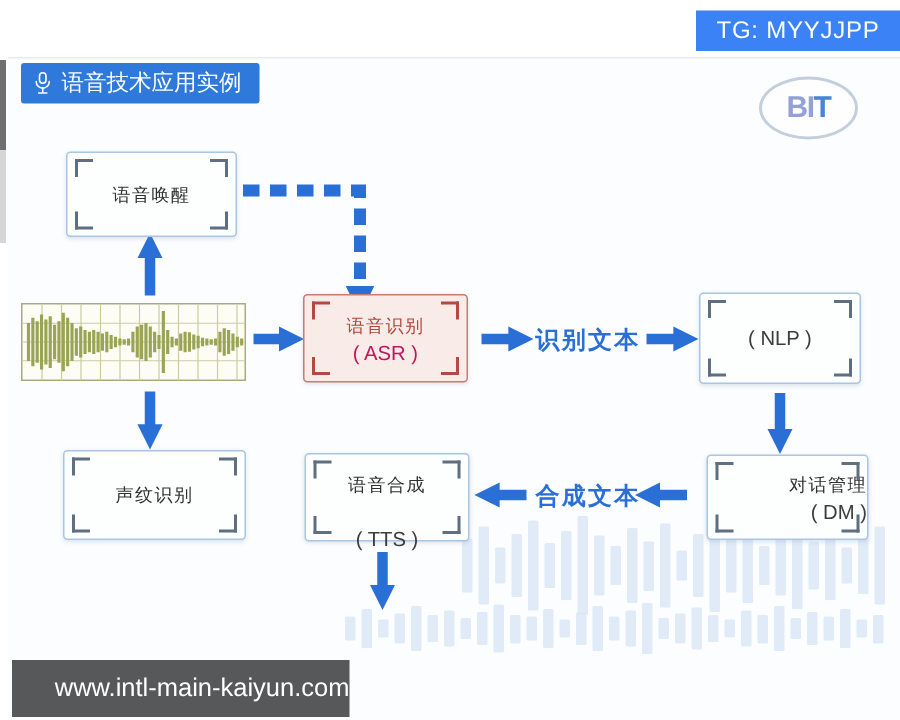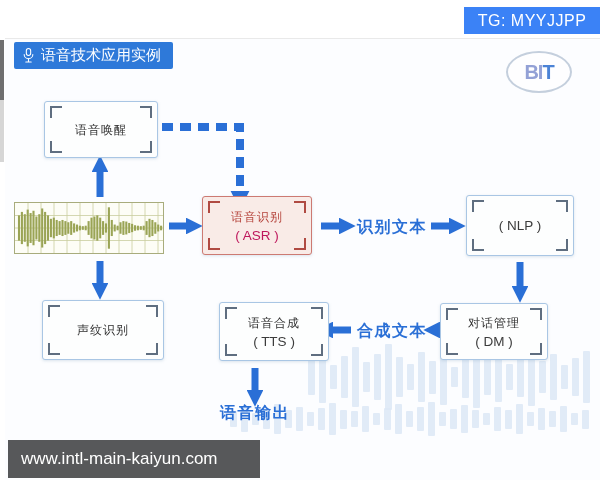--- a/index.html
+++ b/index.html
@@ -4,22 +4,22 @@
 <style>
   html,body{margin:0;padding:0;}
   .canvas{position:relative;width:600px;height:480px;background:#ffffff;overflow:hidden;
           font-family:"Liberation Sans","DejaVu Sans",sans-serif;}
   .slide{position:absolute;left:5px;top:38px;width:595px;height:442px;background:#fcfdff;border-top:1px solid #e9e9e9;}
   .edge-a{position:absolute;left:0;top:40px;width:4px;height:60px;background:#6f6f6f;}
   .edge-b{position:absolute;left:0;top:100px;width:4px;height:62px;background:#d6d6d6;}
 
   .tg-badge{position:absolute;left:464px;top:7px;width:136px;height:27px;background:#3b82f6;
             color:#fff;font-size:16px;line-height:27px;text-align:center;letter-spacing:.5px;}
-  .site-badge{position:absolute;left:8px;top:440px;width:252px;height:38px;background:#57585a;
-            color:#fff;font-size:17px;line-height:38px;padding-left:13px;box-sizing:border-box;}
+  .site-badge{position:absolute;left:8px;top:440px;width:225px;height:38px;background:#57585a;
+            color:#fff;font-size:17px;line-height:38px;padding-left:13px;box-sizing:border-box;text-align:right;}
 
   .title-badge{position:absolute;left:14px;top:42px;height:27px;padding:0 12px 0 8px;background:var(--badge_blue);
             border-radius:2px;display:flex;align-items:center;gap:6px;color:#ffffff;font-size:15px;}
   .mic{width:13px;height:17px;}
 
   .logo{position:absolute;left:506px;top:51px;width:62px;height:38px;border:2px solid #c4cfdd;
         border-radius:50%;display:flex;align-items:center;justify-content:center;
         font-weight:bold;font-size:20px;letter-spacing:-1px;background:rgba(255,255,255,.6);}
   .l-b,.l-i{color:#93a1d6;} .l-t{color:#4b83d6;}
 
@@ -219,34 +219,33 @@
     <div class="bs">( ASR )</div>
   </div>
   <div class="box" style="left:466px;top:195px;width:106px;height:59px;">
     <span class="cb"></span>
     <div class="bs">( NLP )</div>
   </div>
   <div class="box" style="left:42px;top:300px;width:120px;height:58px;">
     <span class="cb"></span>
     <div class="bt">声纹识别</div>
   </div>
-  <div class="box" style="left:219px;top:302px;width:108px;height:57px;">
+  <div class="box" style="left:203px;top:302px;width:108px;height:57px;gap:18px;">
     <span class="cb"></span>
     <div class="bt">语音合成</div>
     <div class="bs">( TTS )</div>
   </div>
-  <div class="box" style="left:440px;top:303px;width:106px;height:55px;">
+  <div class="box" style="left:471px;top:303px;width:106px;height:55px;align-items:flex-end;">
     <span class="cb"></span>
     <div class="bt">对话管理</div>
     <div class="bs">( DM )</div>
   </div>
 
   <div class="flow-label" style="left:354px;top:217px;width:76px;">识别文本</div>
   <div class="flow-label" style="left:354px;top:321px;width:76px;">合成文本</div>
-  <div class="flow-label" style="left:215px;top:403px;width:80px;">语音输出</div>
 
   <div class="title-badge">
     <svg class="mic" viewBox="0 0 24 30" fill="none" stroke="#ffffff" stroke-width="2" stroke-linecap="round">
       <rect x="8" y="2" width="8" height="13" rx="4"></rect>
       <path d="M4,13 a8,8 0 0 0 16,0"></path>
       <line x1="12" y1="21" x2="12" y2="26"></line>
       <line x1="7" y1="27" x2="17" y2="27"></line>
     </svg>
     <span>语音技术应用实例</span>
   </div>

